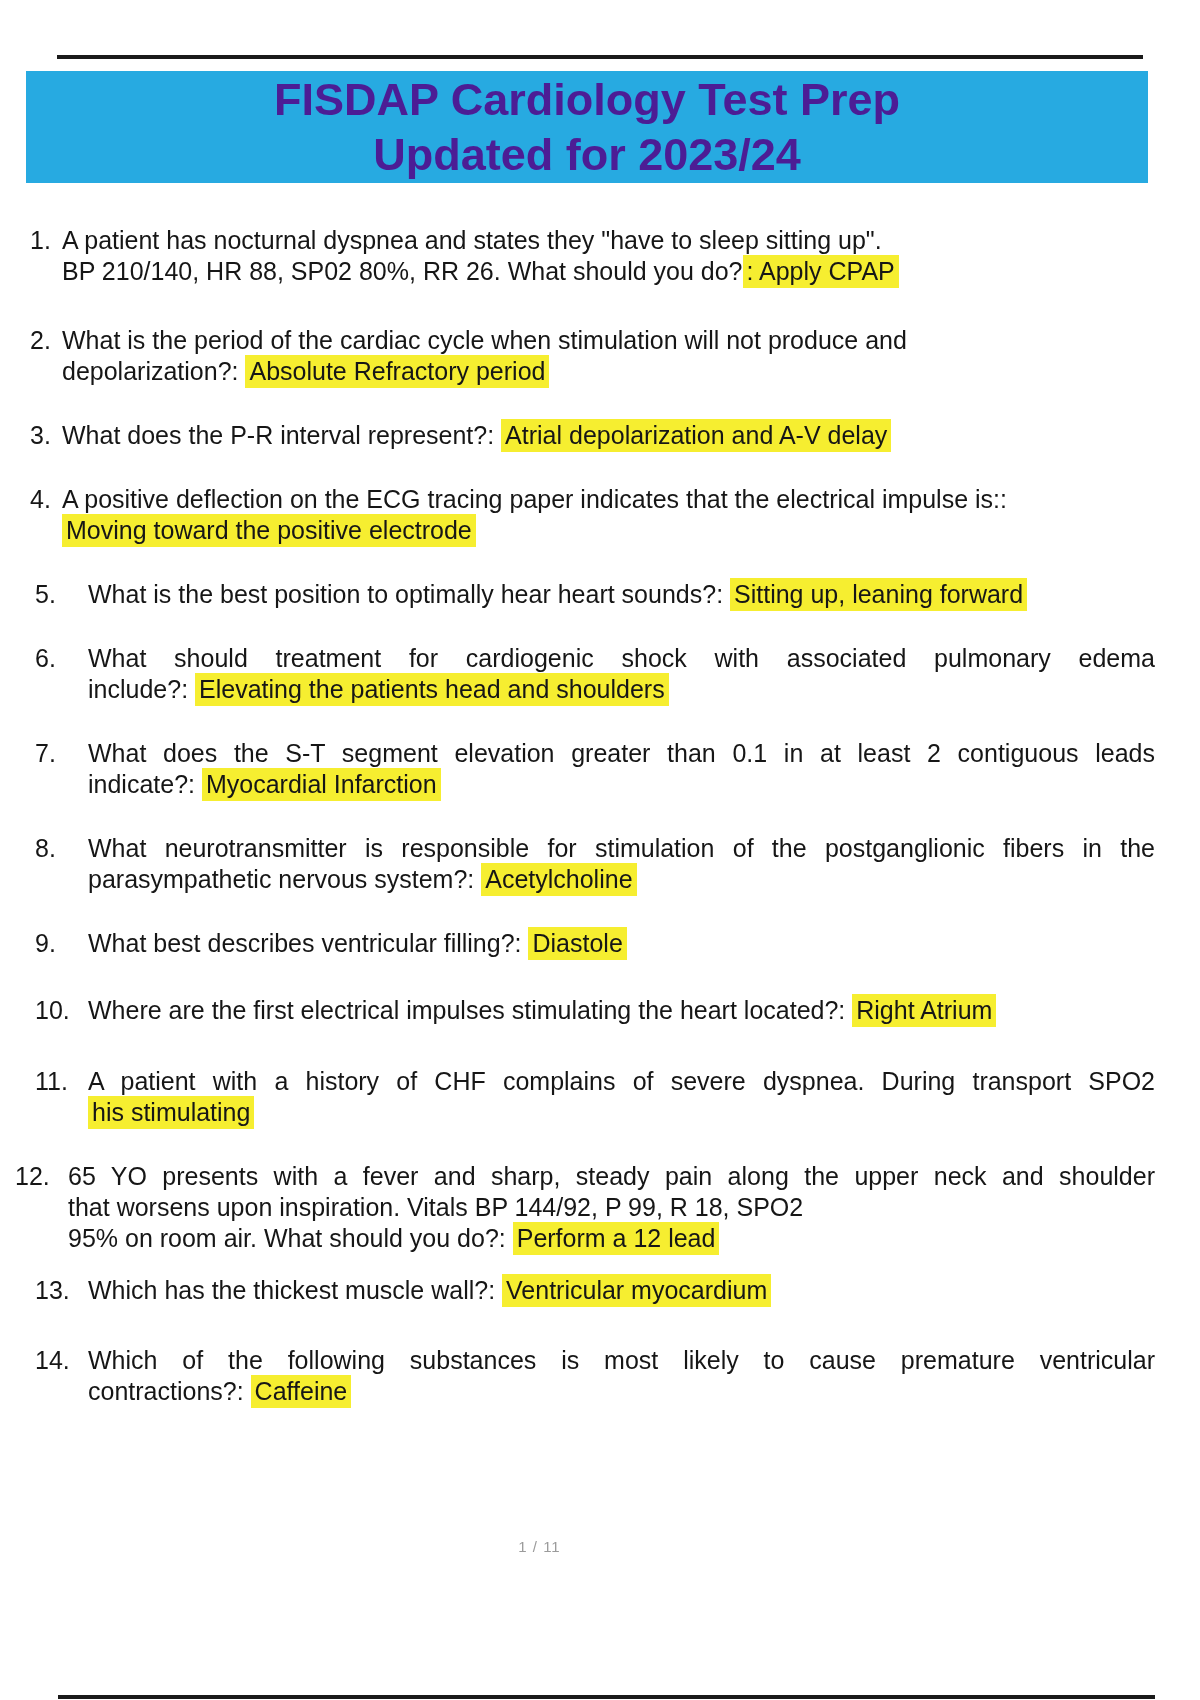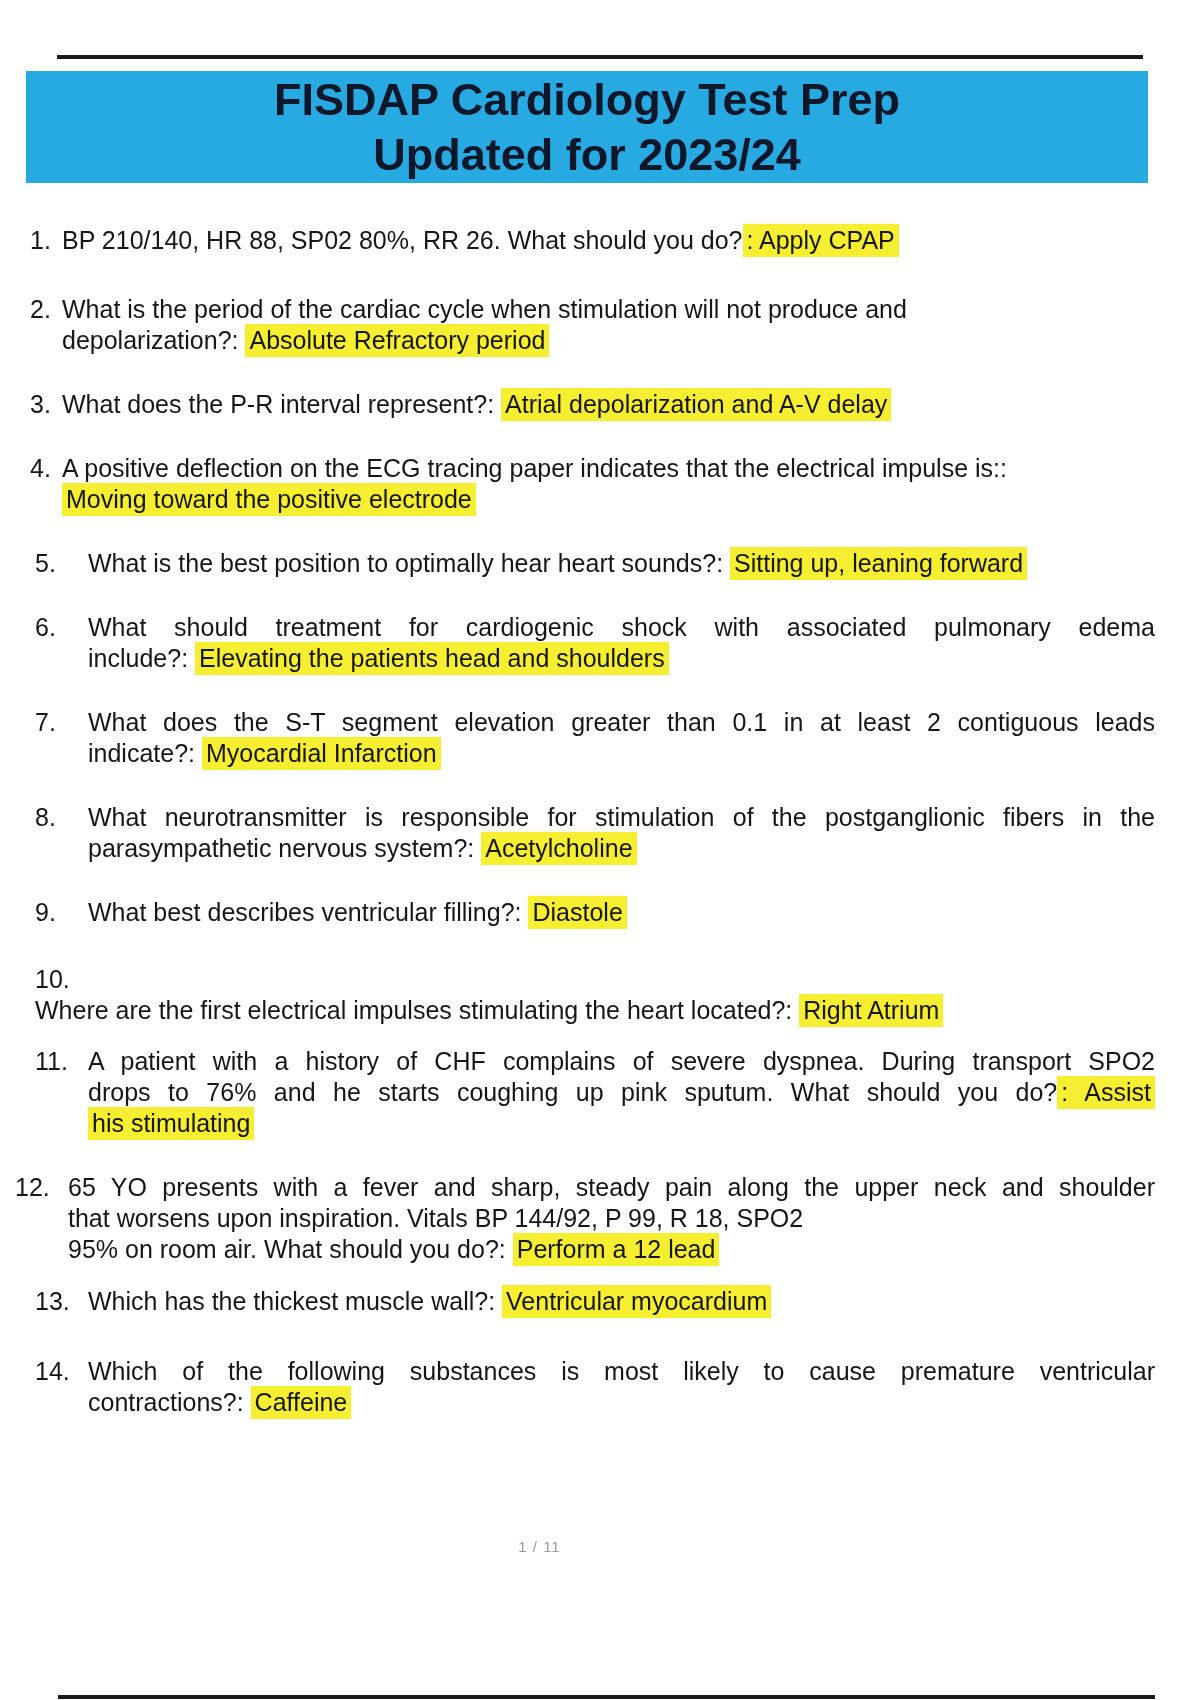--- a/index.html
+++ b/index.html
@@ -12,36 +12,36 @@
     color:#161616;
   }
   .top-rule{
     position:absolute;top:55px;left:57px;width:1086px;height:4px;
     background:#1a1a1a;
   }
   .banner{
     position:absolute;top:71px;left:26px;width:1122px;height:112px;
     background:var(--banner,#27AAE1);
     display:flex;flex-direction:column;justify-content:center;align-items:center;
-    font-weight:bold;font-size:45px;line-height:55px;color:#0f172a;
+    font-weight:bold;font-size:45px;line-height:55px;color:#4c1d95;
     letter-spacing:0px;
   }
   .questions{
     position:absolute;top:225px;left:0;width:1200px;
     box-sizing:border-box;padding-right:45px;
     font-size:25px;line-height:31px;
   }
   .q{display:flex;margin-bottom:33px;}
   .q.ga{padding-left:30px;}
   .q.ga .num{width:32px;flex:none;}
   .q.gb{padding-left:35px;}
   .q.gb .num{width:53px;flex:none;}
   .q:nth-child(1){margin-bottom:38px;}
   .q:nth-child(9){margin-bottom:36px;}
-  .q:nth-child(10){margin-bottom:20px;flex-direction:column;}
+  .q:nth-child(10){margin-bottom:40px;}
   .q:nth-child(12){margin-bottom:21px;padding-left:15px;}
   .q:nth-child(13){margin-bottom:39px;margin-top:12px;}
   .qtext{flex:1;min-width:0;}
   .line{text-align:left;}
   .line.stretch{text-align:justify;text-align-last:justify;}
   mark.hl{
     background:var(--hl,#F6EE30);
     color:inherit;
     padding:2px 4px 3px 4px;
   }
@@ -62,20 +62,21 @@
 
   <header class="banner">
     <div class="title-line">FISDAP Cardiology Test Prep</div>
     <div class="title-line">Updated for 2023/24</div>
   </header>
 
   <main class="questions" id="questions">
       <div class="q ga">
         <span class="num">1.</span>
         <div class="qtext">
+          <div class="line"><span>A patient has nocturnal dyspnea and states they "have to sleep sitting up".</span></div>
           <div class="line"><span>BP 210/140, HR 88, SP02 80%, RR 26. What should you do?</span><mark class="hl">: Apply CPAP</mark></div>
         </div>
       </div>
       <div class="q ga">
         <span class="num">2.</span>
         <div class="qtext">
           <div class="line"><span>What is the period of the cardiac cycle when stimulation will not produce and</span></div>
           <div class="line"><span>depolarization?: </span><mark class="hl">Absolute Refractory period</mark></div>
         </div>
       </div>
@@ -128,21 +129,20 @@
       <div class="q gb">
         <span class="num">10.</span>
         <div class="qtext">
           <div class="line"><span>Where are the first electrical impulses stimulating the heart located?: </span><mark class="hl">Right Atrium</mark></div>
         </div>
       </div>
       <div class="q gb">
         <span class="num">11.</span>
         <div class="qtext">
           <div class="line stretch"><span>A patient with a history of CHF complains of severe dyspnea. During transport SPO2</span></div>
-          <div class="line stretch"><span>drops to 76% and he starts coughing up pink sputum. What should you do?</span><mark class="hl">: Assist</mark></div>
           <div class="line"><mark class="hl">his stimulating</mark></div>
         </div>
       </div>
       <div class="q gb">
         <span class="num">12.</span>
         <div class="qtext">
           <div class="line stretch"><span>65 YO presents with a fever and sharp, steady pain along the upper neck and shoulder</span></div>
           <div class="line"><span>that worsens upon inspiration. Vitals BP 144/92, P 99, R 18, SPO2</span></div>
           <div class="line"><span>95% on room air. What should you do?: </span><mark class="hl">Perform a 12 lead</mark></div>
         </div>

